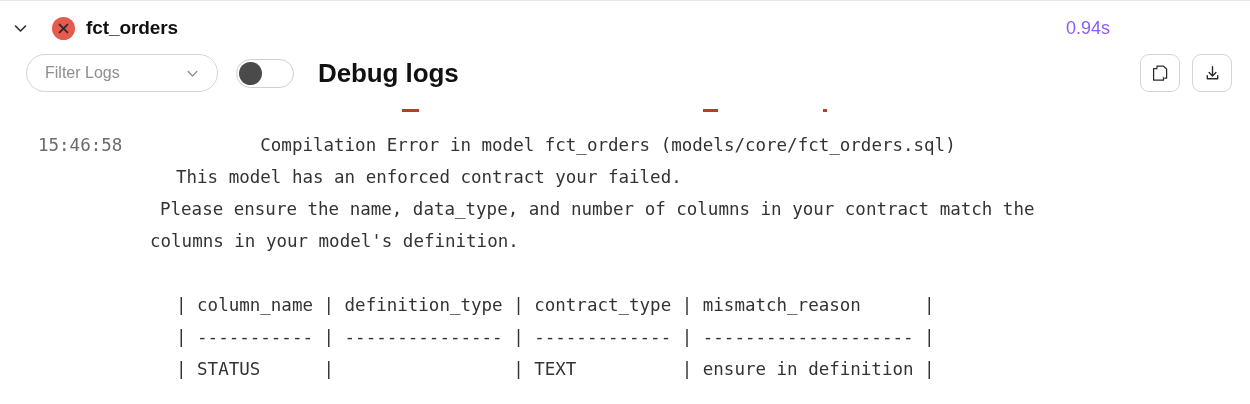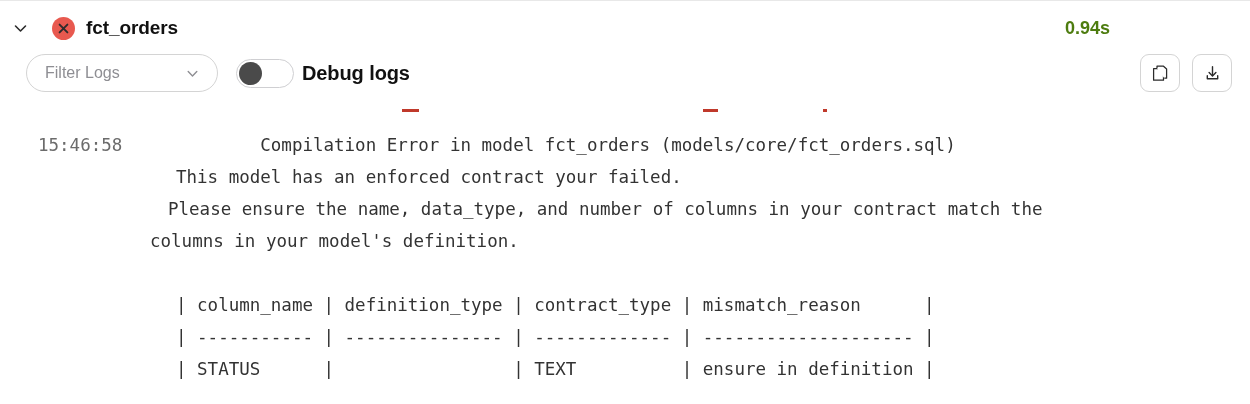--- a/index.html
+++ b/index.html
@@ -66,22 +66,22 @@
     font-weight: 700;
     letter-spacing: -0.1px;
     color: #111111;
     white-space: nowrap;
   }
 
   .header-spacer { flex: 1 1 auto; }
 
   .duration {
     font-size: 18px;
-    font-weight: 700;
-    color: #4d7c0f;
+    font-weight: 400;
+    color: #8b5cf6;
     white-space: nowrap;
   }
 
   
   .toolbar-row {
     position: absolute;
     top: 52px; left: 0;
     width: 1250px;
     height: 42px;
     display: flex;
@@ -123,22 +123,22 @@
   .toggle .knob {
     position: absolute;
     top: 2px; left: 2px;
     width: 23px;
     height: 23px;
     border-radius: 50%;
     background: #4a4a4a;
   }
 
   .toggle-label {
-    margin-left: 8px;
-    font-size: 20px;
+    margin-left: 24px;
+    font-size: 26px;
     font-weight: 700;
     letter-spacing: -0.1px;
     color: #111111;
     white-space: nowrap;
   }
 
   .icon-btn {
     width: 40px;
     height: 38px;
     border: 1px solid #d4d4d4;
@@ -188,21 +188,21 @@
   .log-line {
     position: absolute;
     white-space: pre;
     color: #333333;
   }
   .ts {
     color: #6b6b6b;
   }
   .l1 { top: 29px;  left: 38px; }
   .l2 { top: 61px;  left: 176px; }
-  .l3 { top: 93px;  left: 168px; }
+  .l3 { top: 93px;  left: 160px; }
   .l4 { top: 125px; left: 150px; }
   .t1 { top: 189px; left: 176px; }
   .t2 { top: 221px; left: 176px; }
   .t3 { top: 253px; left: 176px; }
 
   .msg-indent { display: inline-block; width: 138px; }
 </style>
 </head>
 <body>
 

